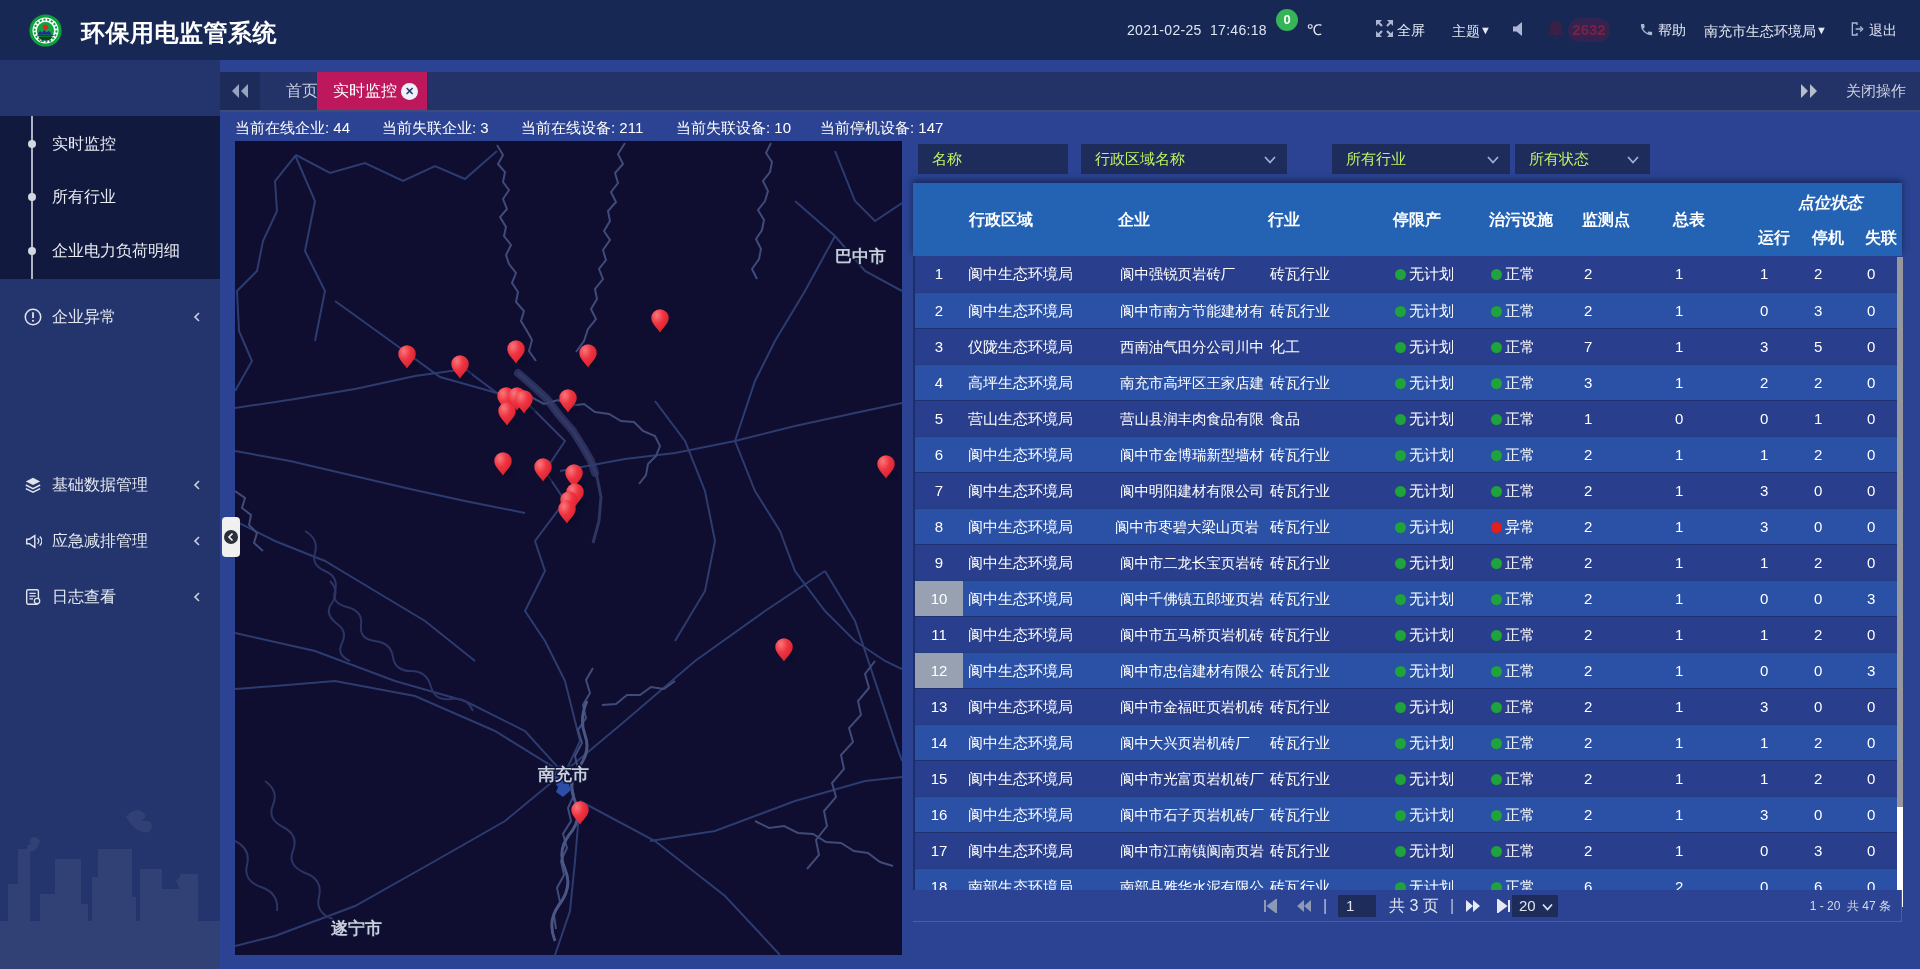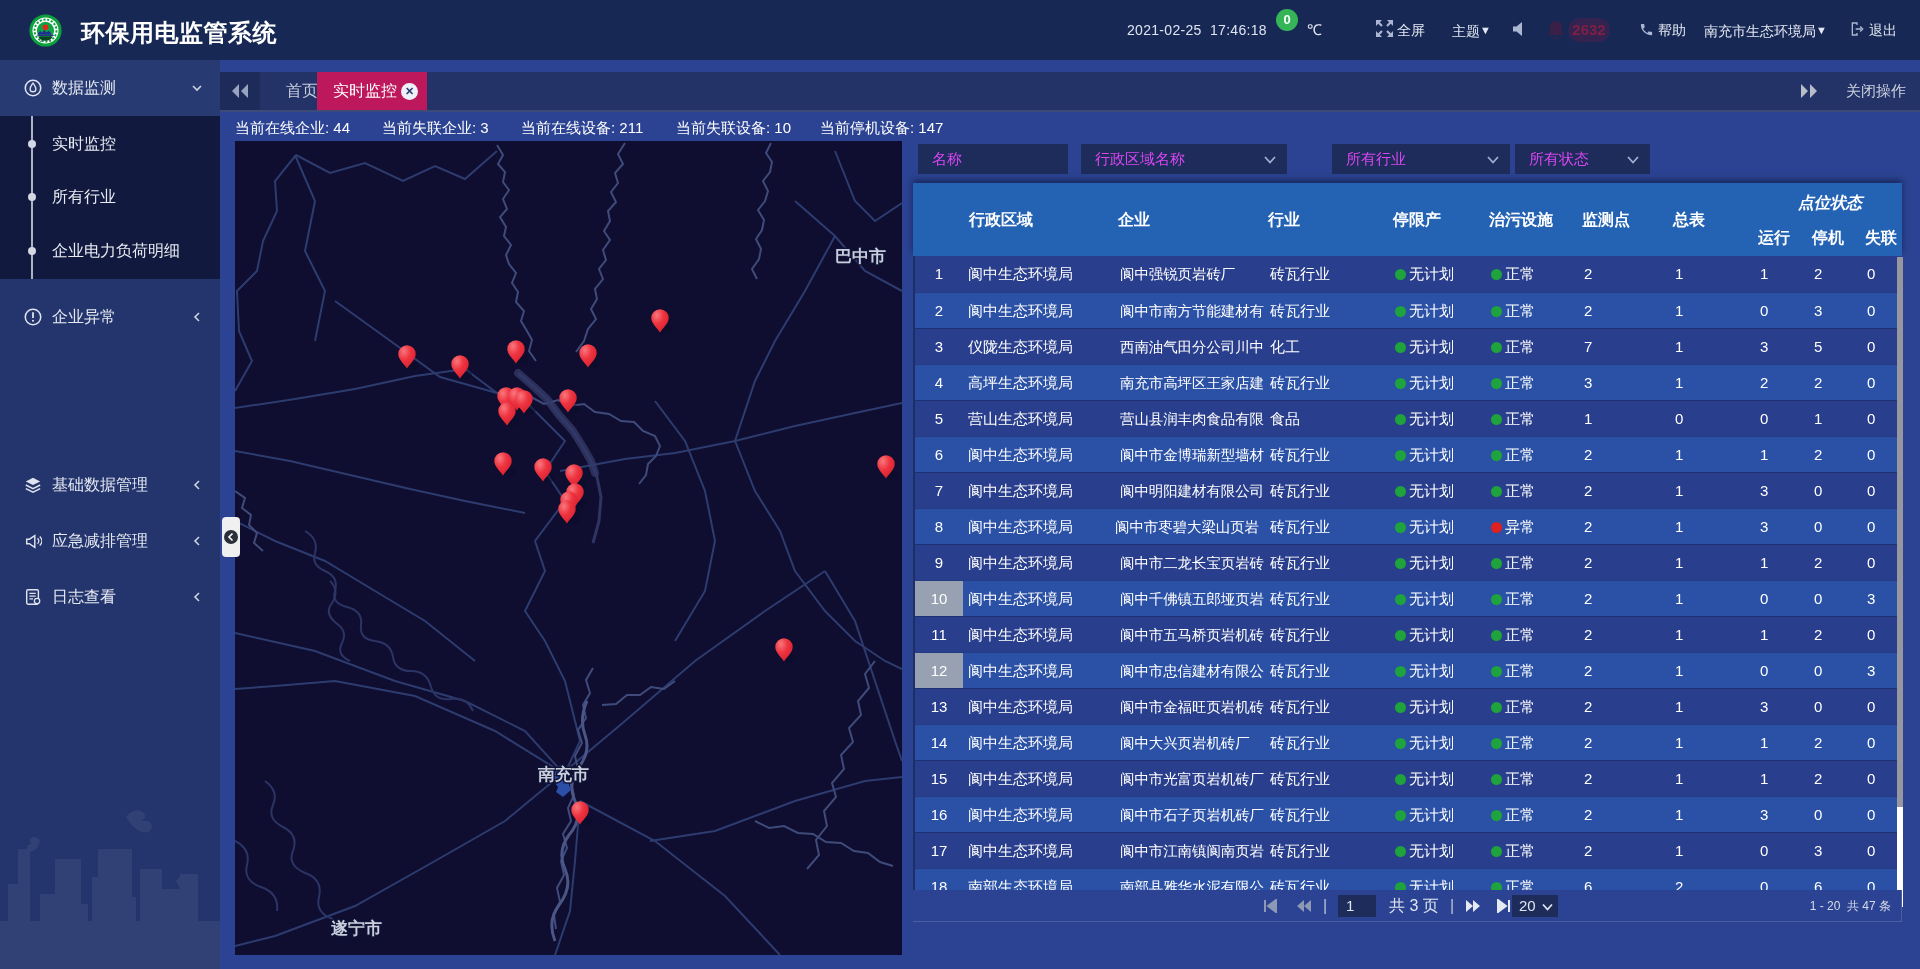--- a/index.html
+++ b/index.html
@@ -47,21 +47,21 @@
 
 
 .stat { position:absolute; top:119px; color:#fff; font-size:15px; white-space:nowrap; }
 
 
 #map { position:absolute; left:235px; top:141px; width:667px; height:814px; background:#0f0d30; }
 #collapse-btn { position:absolute; left:222px; top:517px; width:18px; height:40px; background:#f0f0f0; border-radius:4px; }
 #collapse-btn svg { position:absolute; left:2px; top:13px; }
 
 
-.fbox { position:absolute; top:144px; height:30px; background:#1d2c5b; color:#d946ef; font-size:15px; line-height:30px; }
+.fbox { position:absolute; top:144px; height:30px; background:#1d2c5b; color:#bef264; font-size:15px; line-height:30px; }
 .fbox .ph { margin-left:14px; }
 .fbox .chev { position:absolute; right:11px; top:12px; width:12px; height:8px; }
 .fbox .chev svg { display:block; }
 #f1 { left:918px; width:150px; }
 #f2 { left:1081px; width:206px; }
 #f3 { left:1332px; width:178px; }
 #f4 { left:1515px; width:135px; }
 
 
 #grid { position:absolute; left:913px; top:183px; width:989px; }
@@ -125,30 +125,20 @@
   <div id="help-wrap" class="hright"><svg width="15" height="15" viewBox="0 0 24 24" style="vertical-align:-2px">
         <path class="hicon" d="M6.6 10.8c1.4 2.8 3.8 5.1 6.6 6.6l2.2-2.2c.3-.3.7-.4 1-.2 1.1.4 2.3.6 3.6.6.6 0 1 .4 1 1V20c0 .6-.4 1-1 1C10.6 21 3 13.4 3 4c0-.6.4-1 1-1h3.5c.6 0 1 .4 1 1 0 1.2.2 2.4.6 3.6.1.3 0 .7-.2 1l-2.3 2.2z"></path>
       </svg> 帮助</div>
   <div id="org-wrap" class="hright">南充市生态环境局<span style="font-size:11px;vertical-align:2px">▼</span></div>
   <div id="exit-wrap" class="hright"><svg width="16" height="16" viewBox="0 0 24 24" style="vertical-align:-2px">
         <path class="hicon" d="M4 2h9v4h-2V4H6v16h5v-2h2v4H4V2zm13.5 5.5L16 9l3 3-3 3 1.5 1.5L22 12l-4.5-4.5zM10 11h8v2h-8v-2z"></path>
       </svg> 退出</div>
 </div>
 
 <div id="sidebar">
-  <div id="mi-first" class="menu-item">
-    <svg class="mi-icon" viewBox="0 0 20 20">
-        <circle cx="10" cy="10" r="8.6" fill="none" stroke="#dfe3ee" stroke-width="1.7"></circle>
-        <path d="M10 4.5 C8 7.5 6.8 9 6.8 11 a3.2 3.2 0 0 0 6.4 0 C13.2 9 12 7.5 10 4.5 Z" fill="none" stroke="#dfe3ee" stroke-width="1.5"></path>
-      </svg>
-    <span class="mi-text">数据监测</span>
-    <svg class="mi-arrow" viewBox="0 0 10 10">
-        <path d="M1 3 l4 4 4-4" fill="none" stroke="#cdd3e2" stroke-width="1.6"></path>
-      </svg>
-  </div>
   <div id="submenu">
     <div class="vline"></div>
     <div class="sub-dot" style="top:24px"></div>
     <div class="sub-dot" style="top:77px"></div>
     <div class="sub-dot" style="top:131px"></div>
     <div class="sub-item" style="top:18px">实时监控</div>
     <div class="sub-item" style="top:71px">所有行业</div>
     <div class="sub-item" style="top:125px">企业电力负荷明细</div>
   </div>
   <div class="menu-item" style="top:229px">

